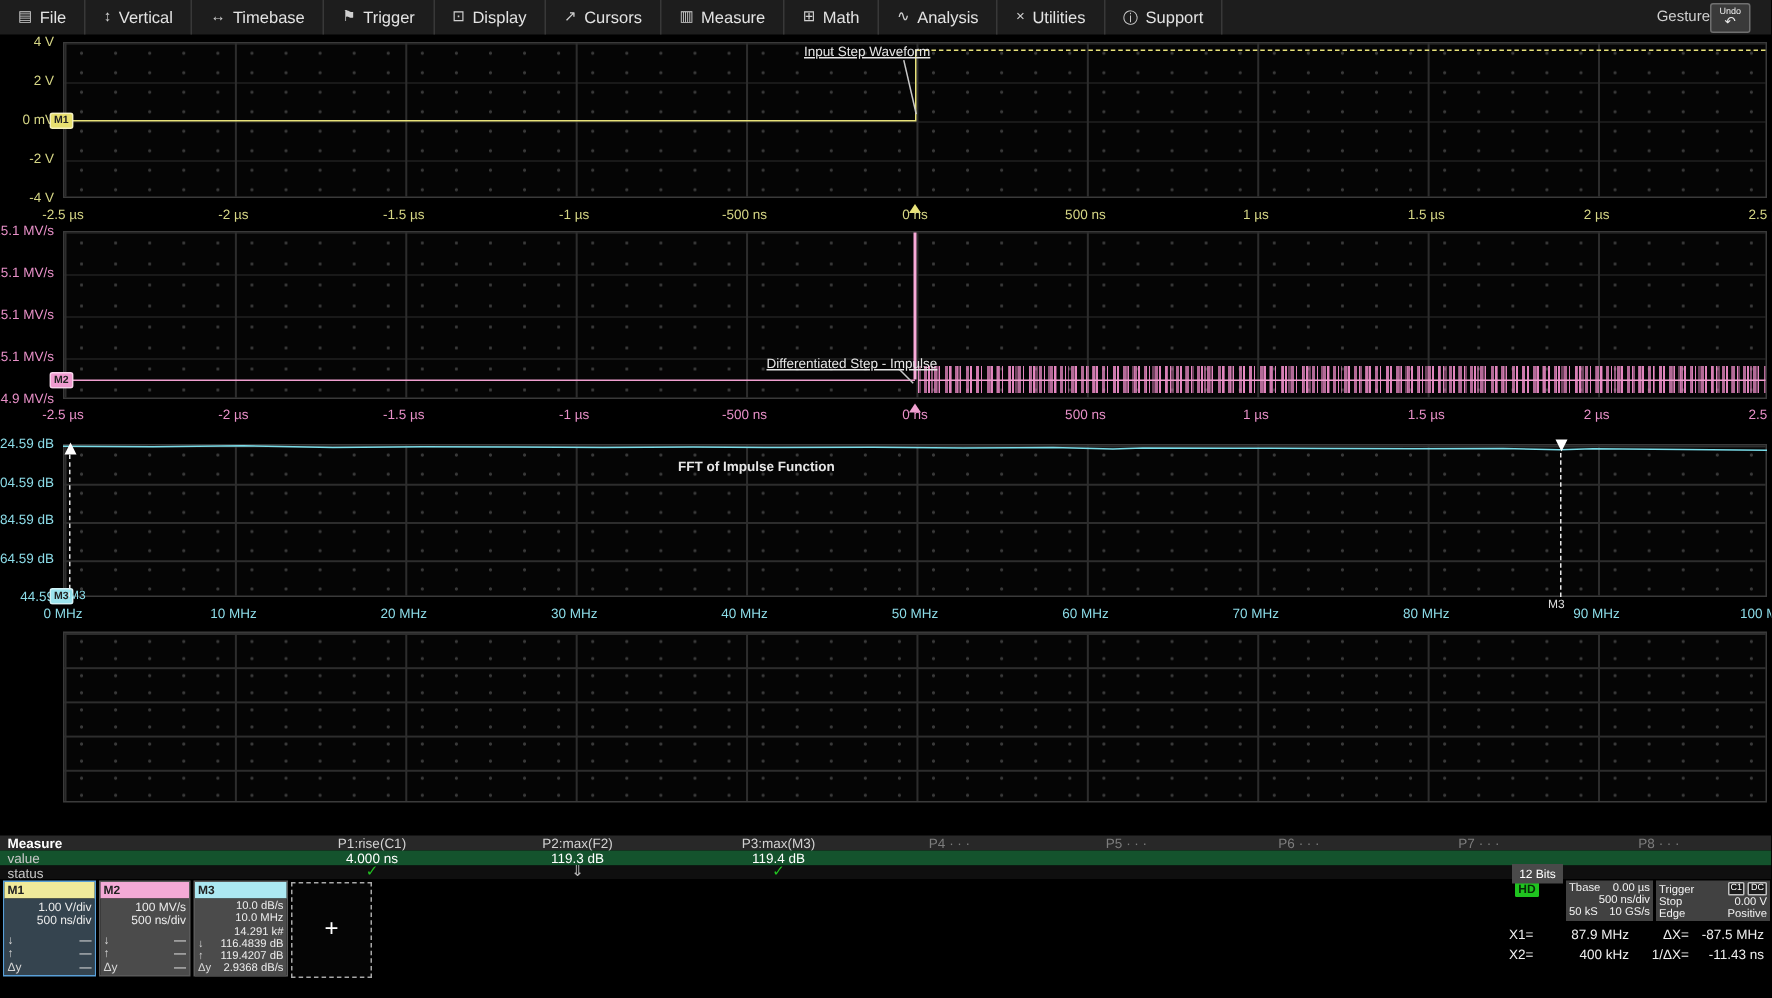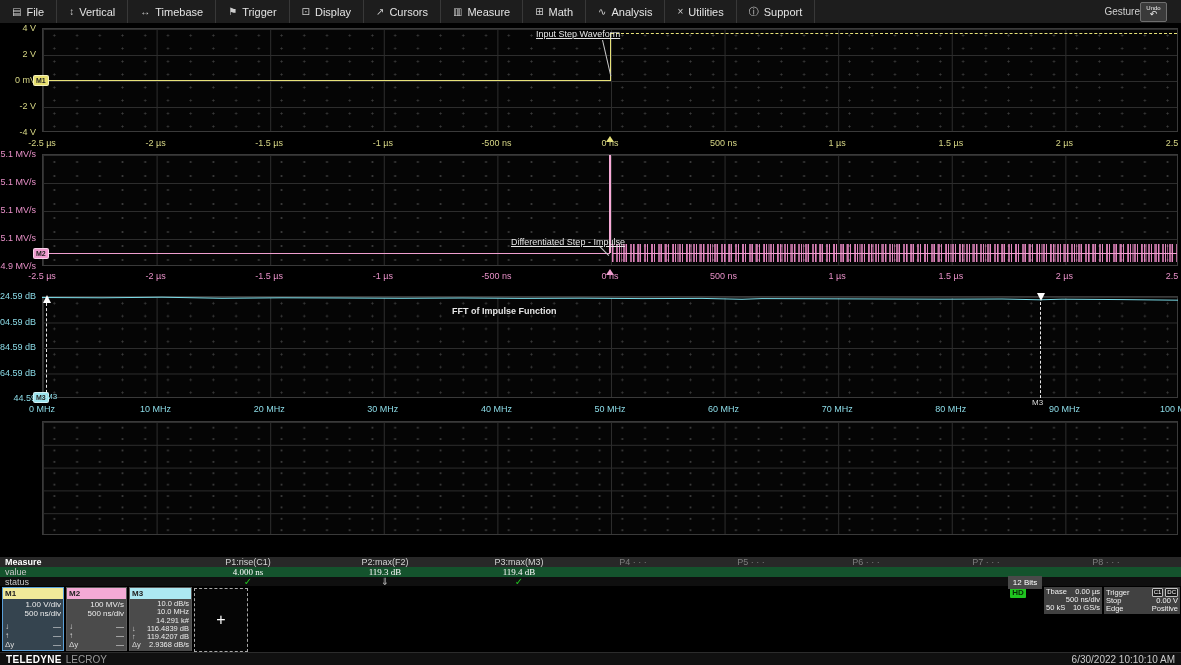--- a/index.html
+++ b/index.html
@@ -115,21 +115,21 @@
   .mrow{position:absolute;left:0;width:1181px;}
   .mr1{top:0;height:10px;background:#282828;}
   .mr2{top:10px;height:10px;background:#14532d;}
   .mr3{top:20px;height:9px;background:#0f0f0f;}
   .mlabel{position:absolute;left:5px;top:0;color:#fff;font-weight:bold;line-height:10px;}
   .mlabel2{position:absolute;left:5px;top:0;color:#c8c8c8;line-height:10px;}
   .mc{position:absolute;transform:translateX(-50%);line-height:10px;white-space:nowrap;}
   .cc1{left:248px}.cc2{left:385px}.cc3{left:519px}.cc4{left:633px}
   .cc5{left:751px}.cc6{left:866px}.cc7{left:986px}.cc8{left:1106px}
   .mhdr{color:#d2d2d2;} .mhdr-dim{color:#7d7d7d;}
-  .mval{color:#fff;font-family:Liberation Serif, serif;}
+  .mval{color:#fff;}
   .st-green{color:#21c421;font-weight:bold;font-size:10px;line-height:9px;}
   .st-gray{color:#b8b8b8;font-size:10px;line-height:9px;}
 
   
   .chbox{position:absolute;top:587px;height:64px;display:flex;flex-direction:column;box-sizing:border-box;}
   .ch-m1{left:2px;width:62px;border:1px solid #5aa0d8;}
   .ch-m2{left:66px;width:61px;border:1px solid #5a5a5a;}
   .ch-m3{left:129px;width:63px;border:1px solid #5a5a5a;}
   .chhead{height:11px;font-size:8px;font-weight:bold;color:#222;padding-left:2px;line-height:11px;}
   .h-m1{background:#f0ea9a;}.h-m2{background:#f4aad6;}.h-m3{background:#ace8f2;}
@@ -449,20 +449,29 @@
     <div class="acqrow">
         <span>Stop</span>
         <span>0.00 V</span>
       </div>
     <div class="acqrow">
         <span>Edge</span>
         <span>Positive</span>
       </div>
   </div>
 
-
-  <footer class="footer">
-    <span class="b1">TELEDYNE</span>
-    <span class="b2">LECROY</span>
-    <span class="dt">6/30/2022 10:10:10 AM</span>
-  </footer>
+  <div class="xreadout">
+    <div class="xr-row">
+      <span class="xl">X1=</span>
+      <span class="xv">87.9 MHz</span>
+      <span class="xl2">ΔX=</span>
+      <span class="xv2">-87.5 MHz</span>
+    </div>
+    <div class="xr-row">
+      <span class="xl">X2=</span>
+      <span class="xv">400 kHz</span>
+      <span class="xl2">1/ΔX=</span>
+      <span class="xv2">-11.43 ns</span>
+    </div>
+  </div>
+
 
 </div>
 
 </body></html>

